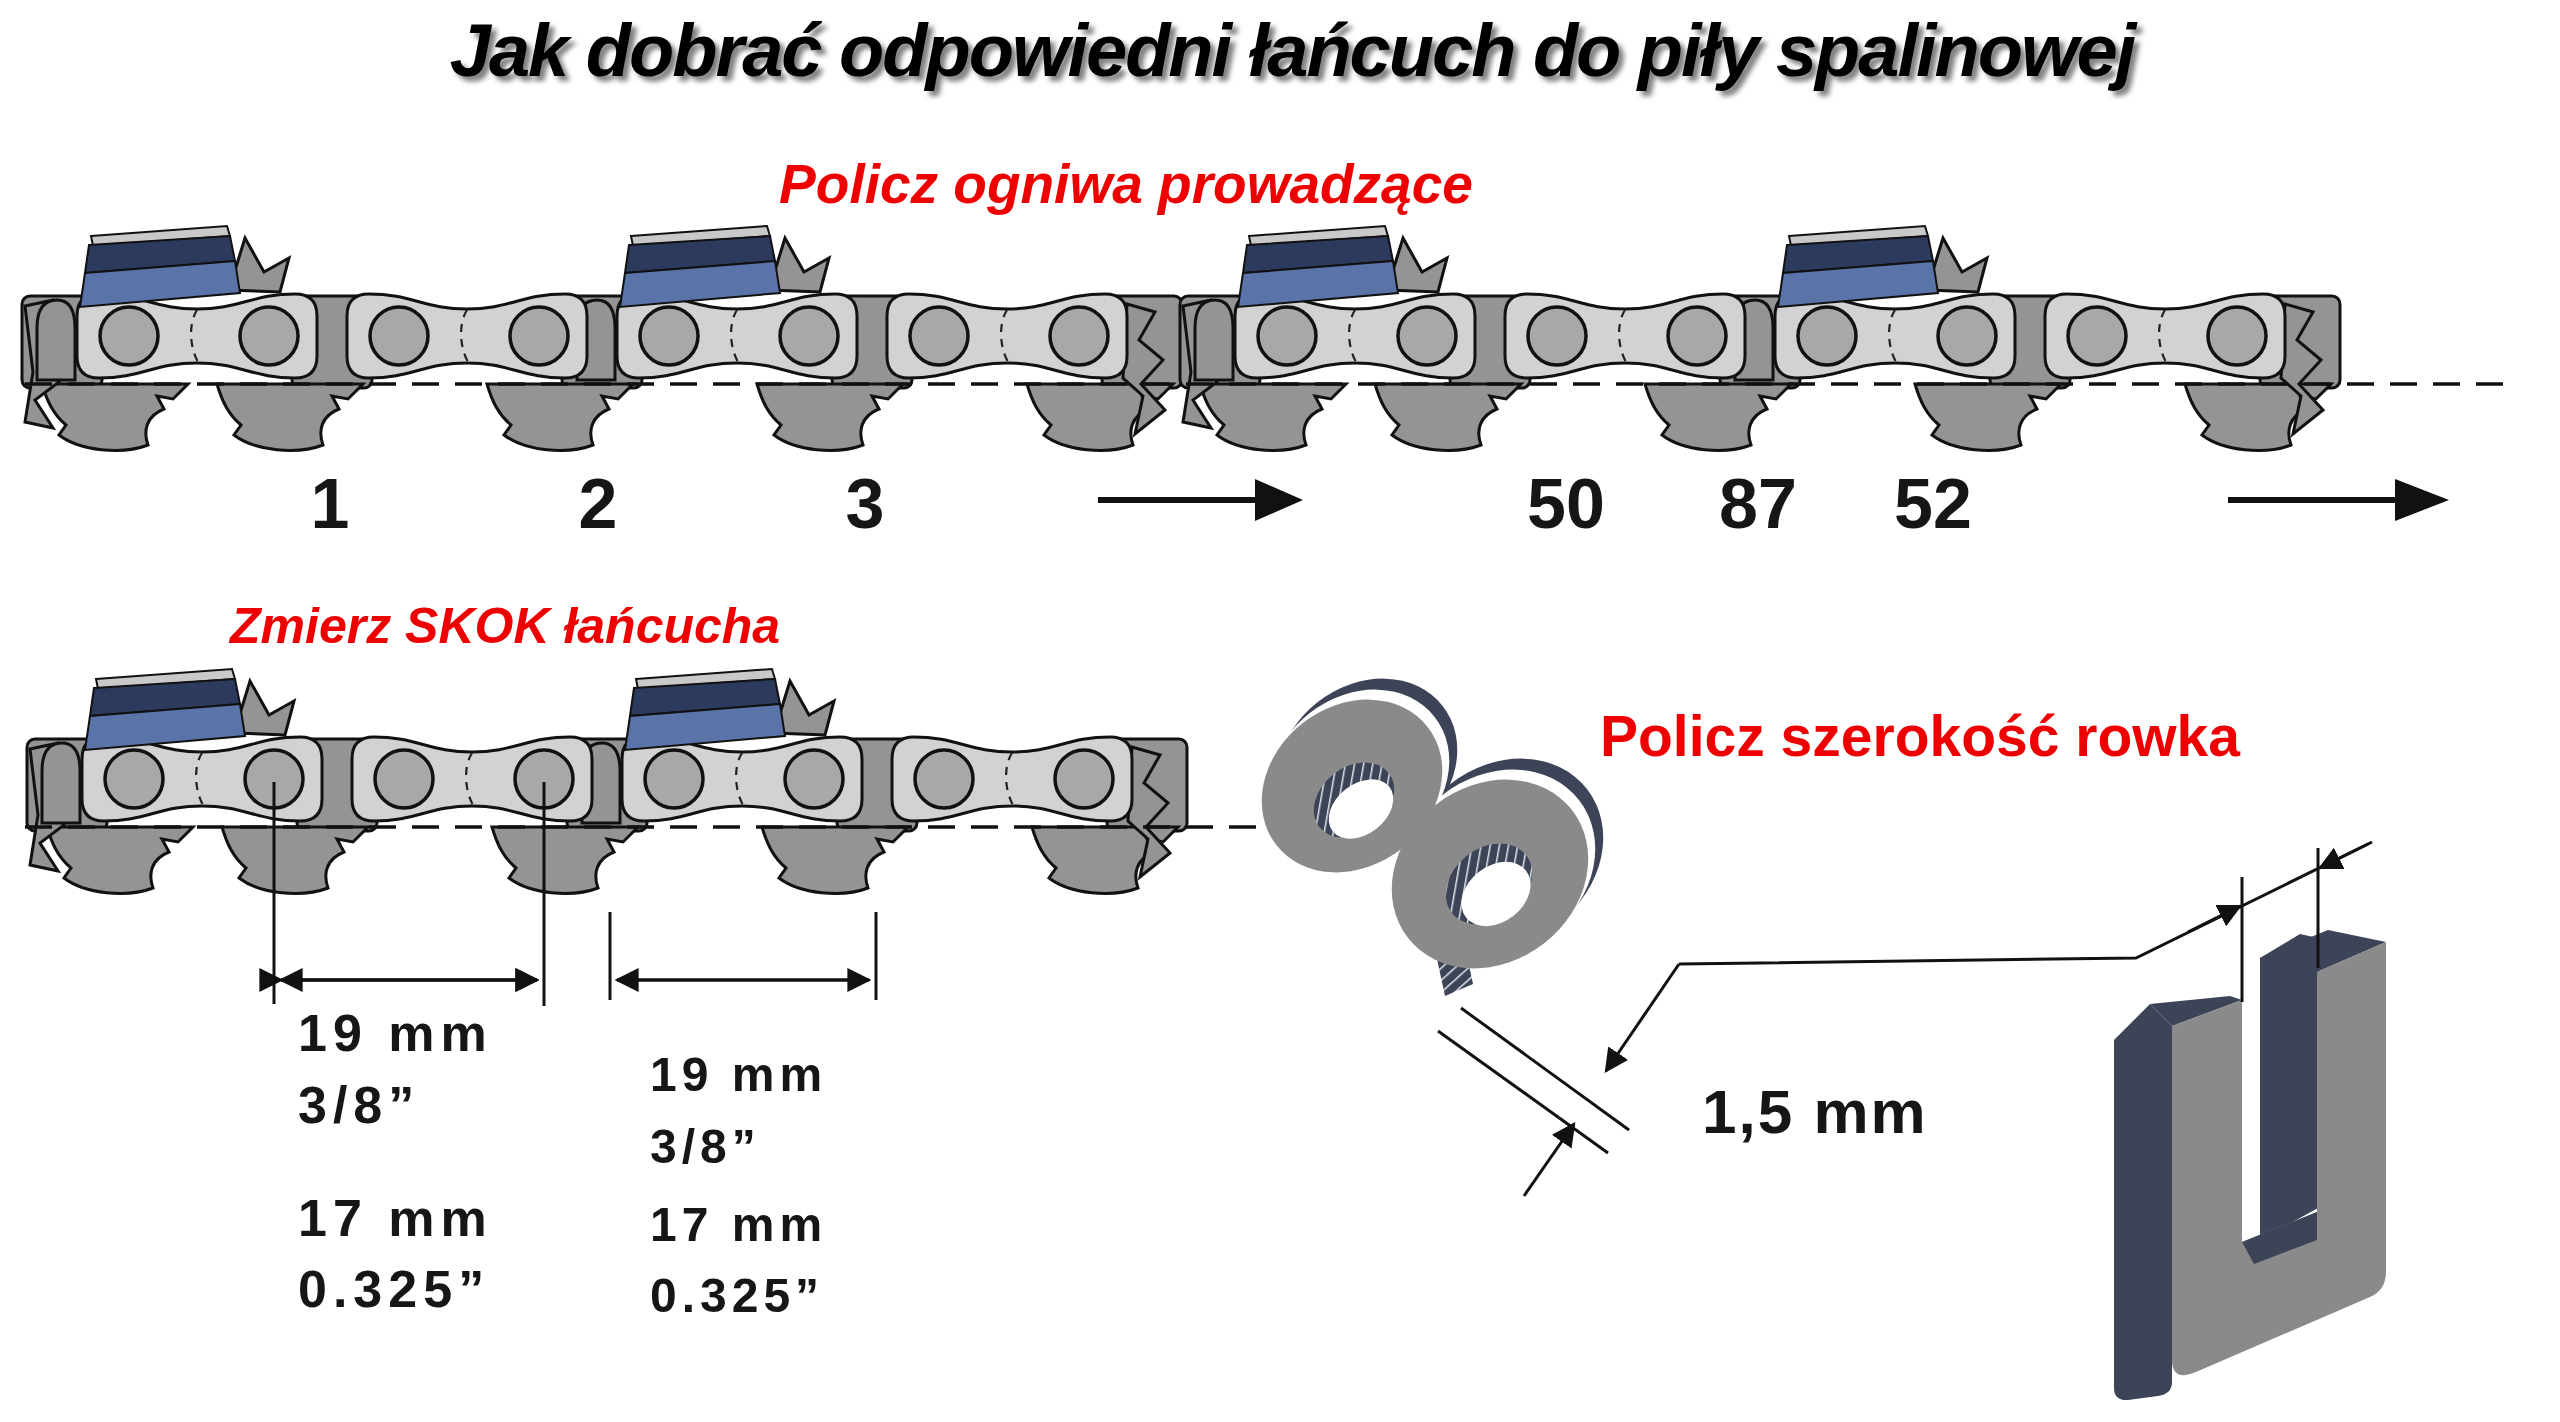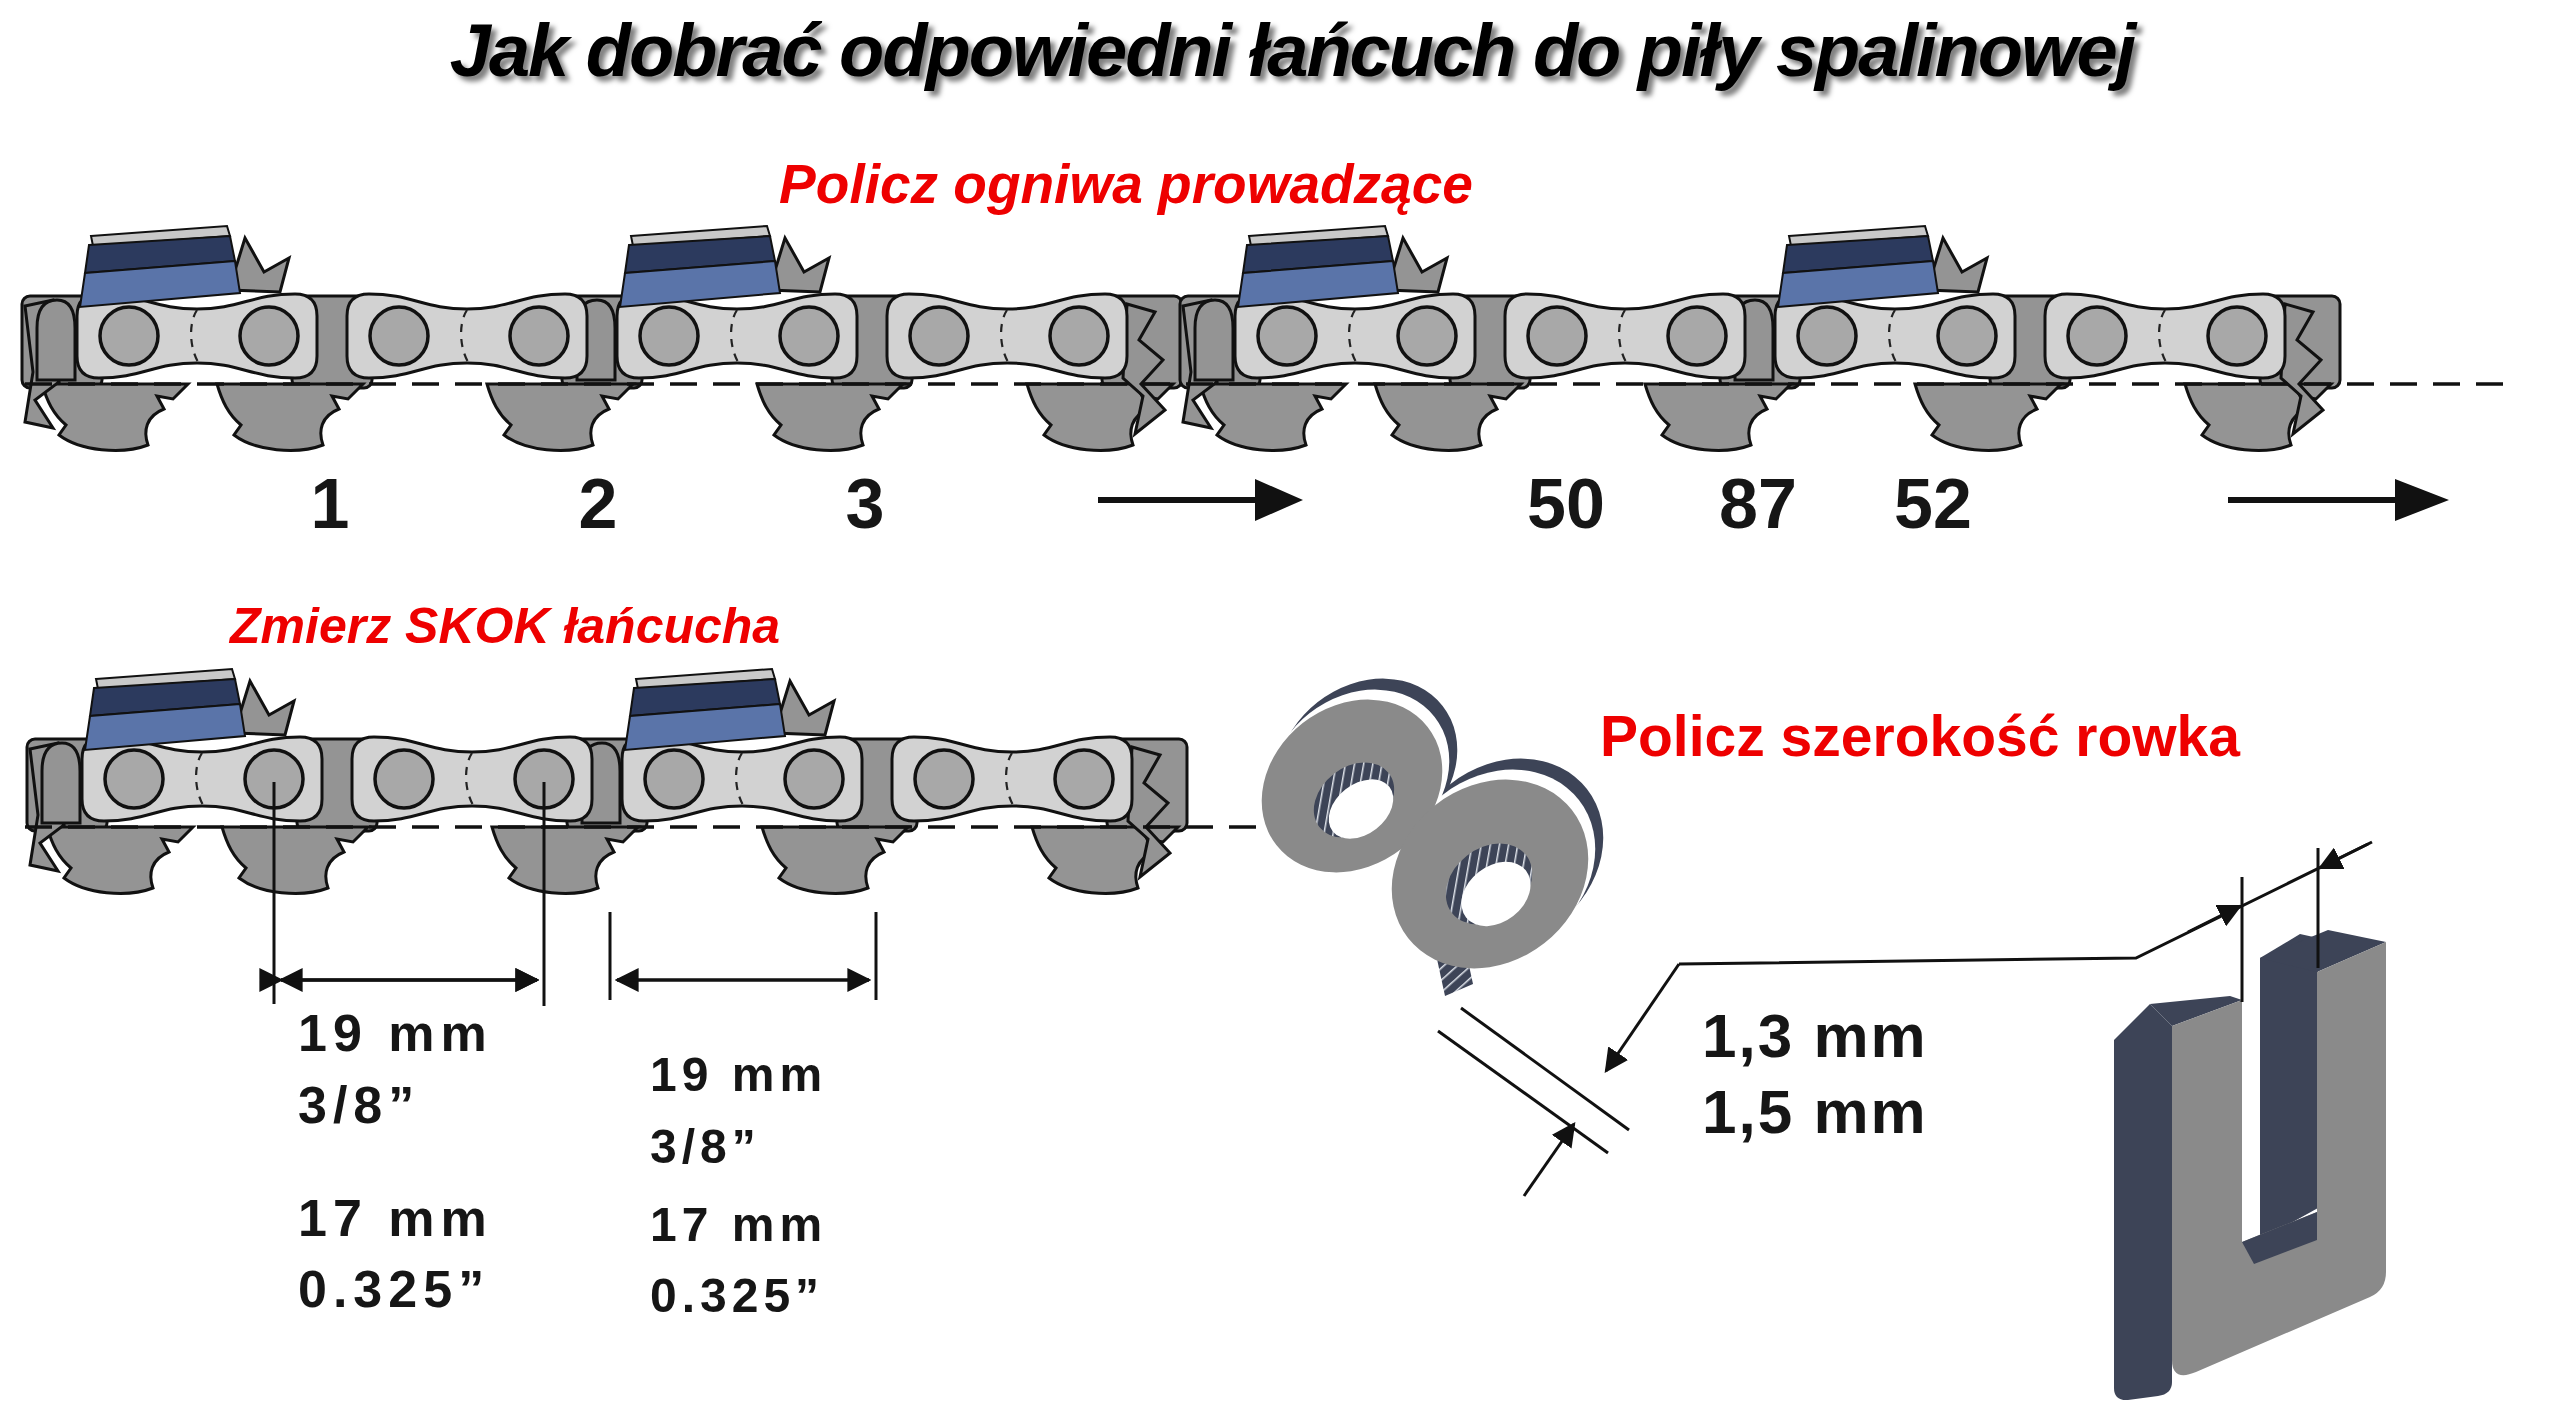--- a/index.html
+++ b/index.html
@@ -200,15 +200,14 @@
 
   <div class="abs dimtxt small" style="left:650px;top:1047px">19 mm</div>
   <div class="abs dimtxt small" style="left:650px;top:1119px">3/8”</div>
   <div class="abs dimtxt small" style="left:650px;top:1197px">17 mm</div>
   <div class="abs dimtxt small" style="left:650px;top:1268px">0.325”</div>
 
   <div class="abs hred h3">
     <div>Policz szerokość rowka</div>
   </div>
 
-  <div class="abs wtxt" style="left:1702px;top:1000px">1,3 mm</div>
   <div class="abs wtxt" style="left:1702px;top:1076px">1,5 mm</div>
 </div>
 
 </body></html>

